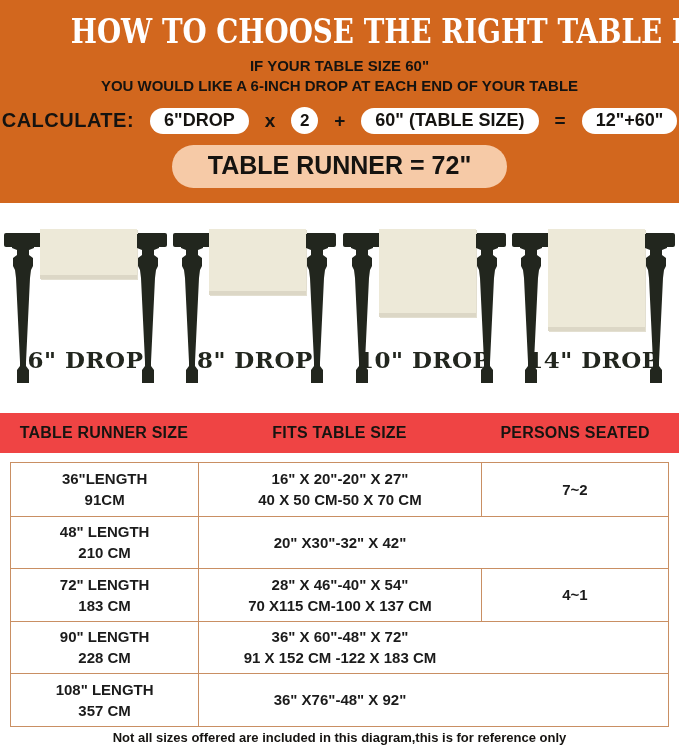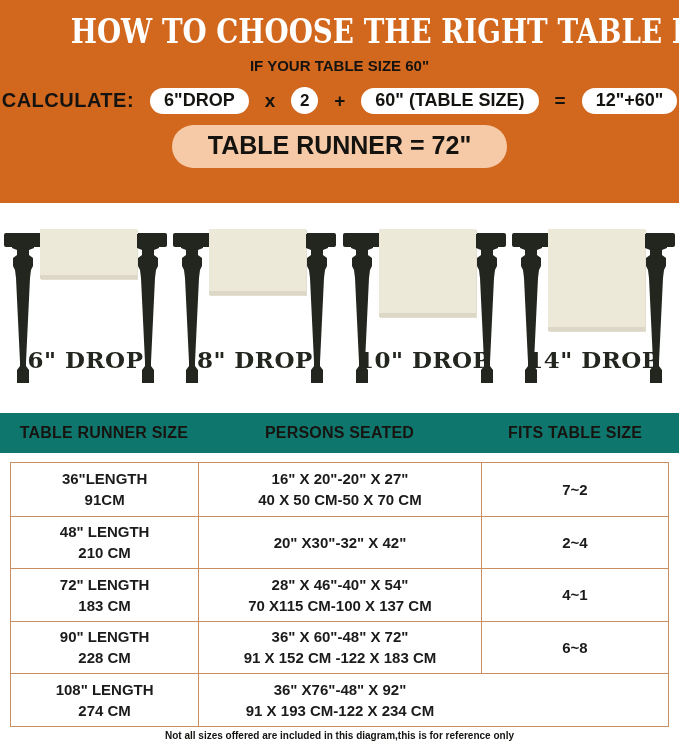--- a/index.html
+++ b/index.html
@@ -116,21 +116,21 @@
     font-family: "DejaVu Serif", serif;
     font-weight: bold;
     font-size: 23px;
     color: #22261E;
     letter-spacing: 0.5px;
     z-index: 4;
   }
 
   
   .thead-band {
-    background: #0f766e;
+    background: #ef4444;
     height: 40px;
     display: grid;
     grid-template-columns: 28.5% 43% 28.5%;
     align-items: center;
     padding: 0 10px;
   }
   .thead-band .th {
     text-align: center;
     font-weight: bold;
     font-size: 16px;
@@ -158,36 +158,37 @@
     font-size: 15px;
     line-height: 21px;
     color: #1b1b1b;
     text-align: center;
   }
   .tcell + .tcell { border-left: 1px solid #C98F63; }
 
   .footnote {
     text-align: center;
     font-weight: bold;
-    font-size: 10px;
+    font-size: 13px;
     color: #151310;
     margin-top: 3px;
   }
 </style>
 </head>
 <body>
 
 <div class="page">
 
   <div class="hero">
     <div class="title-wrap">
       <span class="hero-title">HOW TO CHOOSE THE RIGHT TABLE RUNNER</span>
     </div>
     <div class="hero-sub">
       <div>IF YOUR TABLE SIZE 60"</div>
+      <div>YOU WOULD LIKE A 6-INCH DROP AT EACH END OF YOUR TABLE</div>
     </div>
     <div class="calc-row">
       <span class="calc-label">CALCULATE:</span>
       <span class="pill">6"DROP</span>
       <span class="op">x</span>
       <span class="circle">2</span>
       <span class="op">+</span>
       <span class="pill">60" (TABLE SIZE)</span>
       <span class="op">=</span>
       <span class="pill">12"+60"</span>
@@ -242,22 +243,22 @@
       <svg class="leg leg-right" viewBox="0 0 34 153" preserveAspectRatio="none">
           <path fill="#22261E" d="M6,0 L28,0 L28,14 L23,16 L23,21 L27,24 L27,32 L25,36 L24,44 L20,128 L20,132 L23,136 L23,149 L11,149 L11,136 L14,132 L14,128 L10,44 L9,36 L7,32 L7,24 L11,21 L11,16 L6,14 Z"></path>
         </svg>
       <div class="drop-label">14" DROP</div>
     </div>
 
   </div>
 
   <div class="thead-band">
     <div class="th">TABLE RUNNER SIZE</div>
+    <div class="th">FITS TABLE SIZE</div>
     <div class="th">PERSONS SEATED</div>
-    <div class="th">FITS TABLE SIZE</div>
   </div>
 
   <div class="size-table">
 
     <div class="trow">
       <div class="tcell">
         <span>36"LENGTH</span>
         <span>91CM</span>
       </div>
       <div class="tcell">
@@ -270,23 +271,20 @@
     </div>
 
     <div class="trow">
       <div class="tcell">
         <span>48" LENGTH</span>
         <span>210 CM</span>
       </div>
       <div class="tcell">
         <span>20" X30"-32" X 42"</span>
       </div>
-      <div class="tcell">
-        <span>2~4</span>
-      </div>
     </div>
 
     <div class="trow">
       <div class="tcell">
         <span>72" LENGTH</span>
         <span>183 CM</span>
       </div>
       <div class="tcell">
         <span>28" X 46"-40" X 54"</span>
         <span>70 X115 CM-100 X 137 CM</span>
@@ -298,33 +296,29 @@
 
     <div class="trow">
       <div class="tcell">
         <span>90" LENGTH</span>
         <span>228 CM</span>
       </div>
       <div class="tcell">
         <span>36" X 60"-48" X 72"</span>
         <span>91 X 152 CM -122 X 183 CM</span>
       </div>
-      <div class="tcell">
-        <span>6~8</span>
-      </div>
     </div>
 
     <div class="trow">
       <div class="tcell">
         <span>108" LENGTH</span>
-        <span>274 CM</span>
+        <span>357 CM</span>
       </div>
       <div class="tcell">
         <span>36" X76"-48" X 92"</span>
-        <span>91 X 193 CM-122 X 234 CM</span>
       </div>
     </div>
 
   </div>
 
   <div class="footnote">Not all sizes offered are included in this diagram,this is for reference only</div>
 
 </div>
 
 </body></html>

